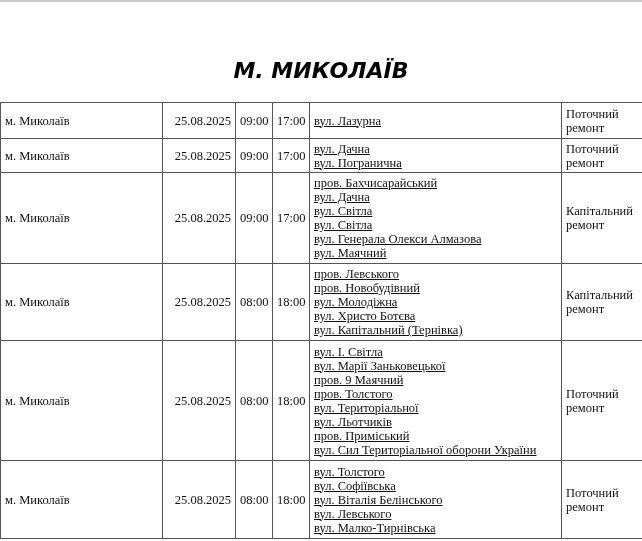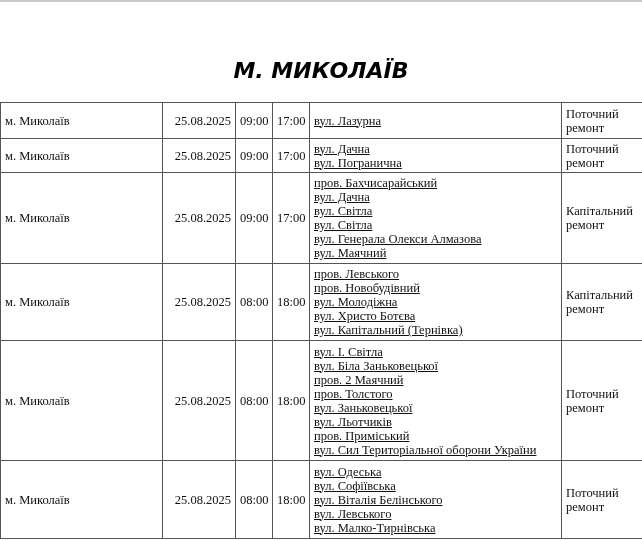--- a/index.html
+++ b/index.html
@@ -87,37 +87,37 @@
         </td>
         <td class="c-type">Капітальний ремонт</td>
       </tr>
       <tr style="height: 120px;">
         <td class="c-city">м. Миколаїв</td>
         <td class="c-date">25.08.2025</td>
         <td class="c-start">08:00</td>
         <td class="c-end">18:00</td>
         <td class="c-streets">
           <span class="street">вул. І. Світла</span>
-          <span class="street">вул. Біла Заньковецької</span>
-          <span class="street">пров. 2 Маячний</span>
+          <span class="street">вул. Марії Заньковецької</span>
+          <span class="street">пров. 9 Маячний</span>
           <span class="street">пров. Толстого</span>
-          <span class="street">вул. Заньковецької</span>
+          <span class="street">вул. Територіальної</span>
           <span class="street">вул. Льотчиків</span>
           <span class="street">пров. Приміський</span>
           <span class="street">вул. Сил Територіальної оборони України</span>
         </td>
         <td class="c-type">Поточний ремонт</td>
       </tr>
       <tr style="height: 78px;">
         <td class="c-city">м. Миколаїв</td>
         <td class="c-date">25.08.2025</td>
         <td class="c-start">08:00</td>
         <td class="c-end">18:00</td>
         <td class="c-streets">
-          <span class="street">вул. Одеська</span>
+          <span class="street">вул. Толстого</span>
           <span class="street">вул. Софіївська</span>
           <span class="street">вул. Віталія Белінського</span>
           <span class="street">вул. Левського</span>
           <span class="street">вул. Малко-Тирнівська</span>
         </td>
         <td class="c-type">Поточний ремонт</td>
       </tr>
     </tbody>
 </table>
 

